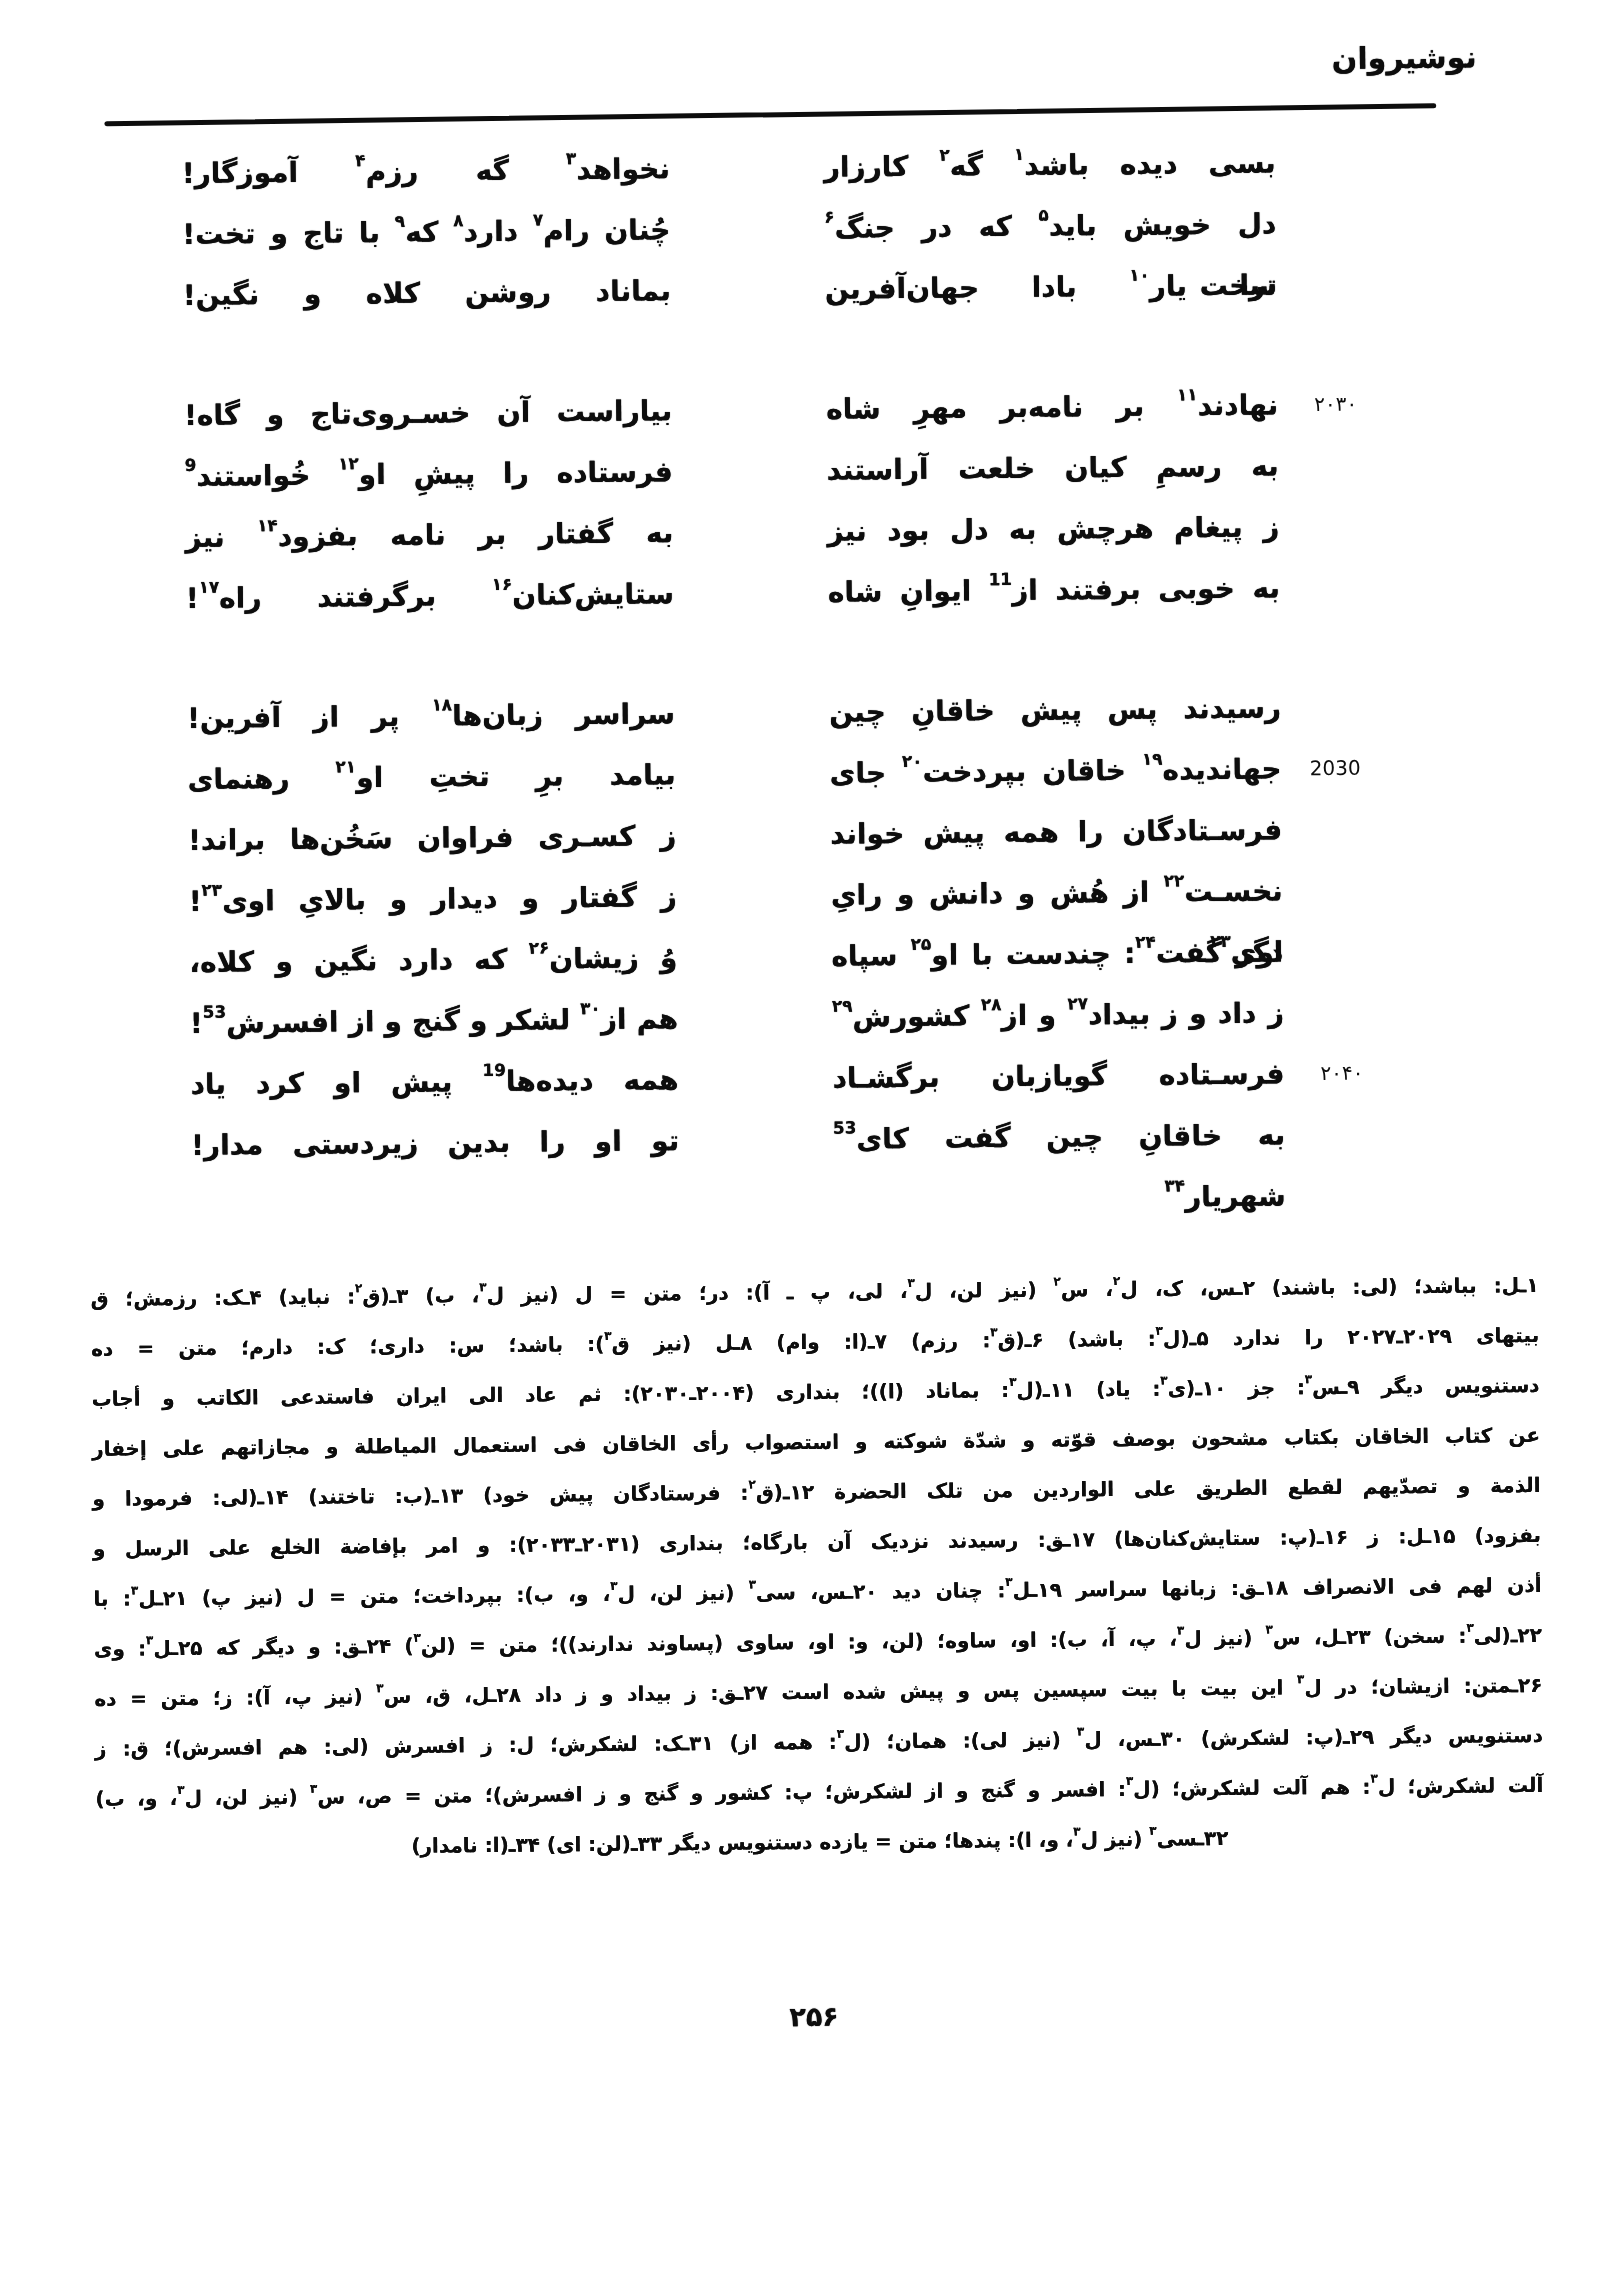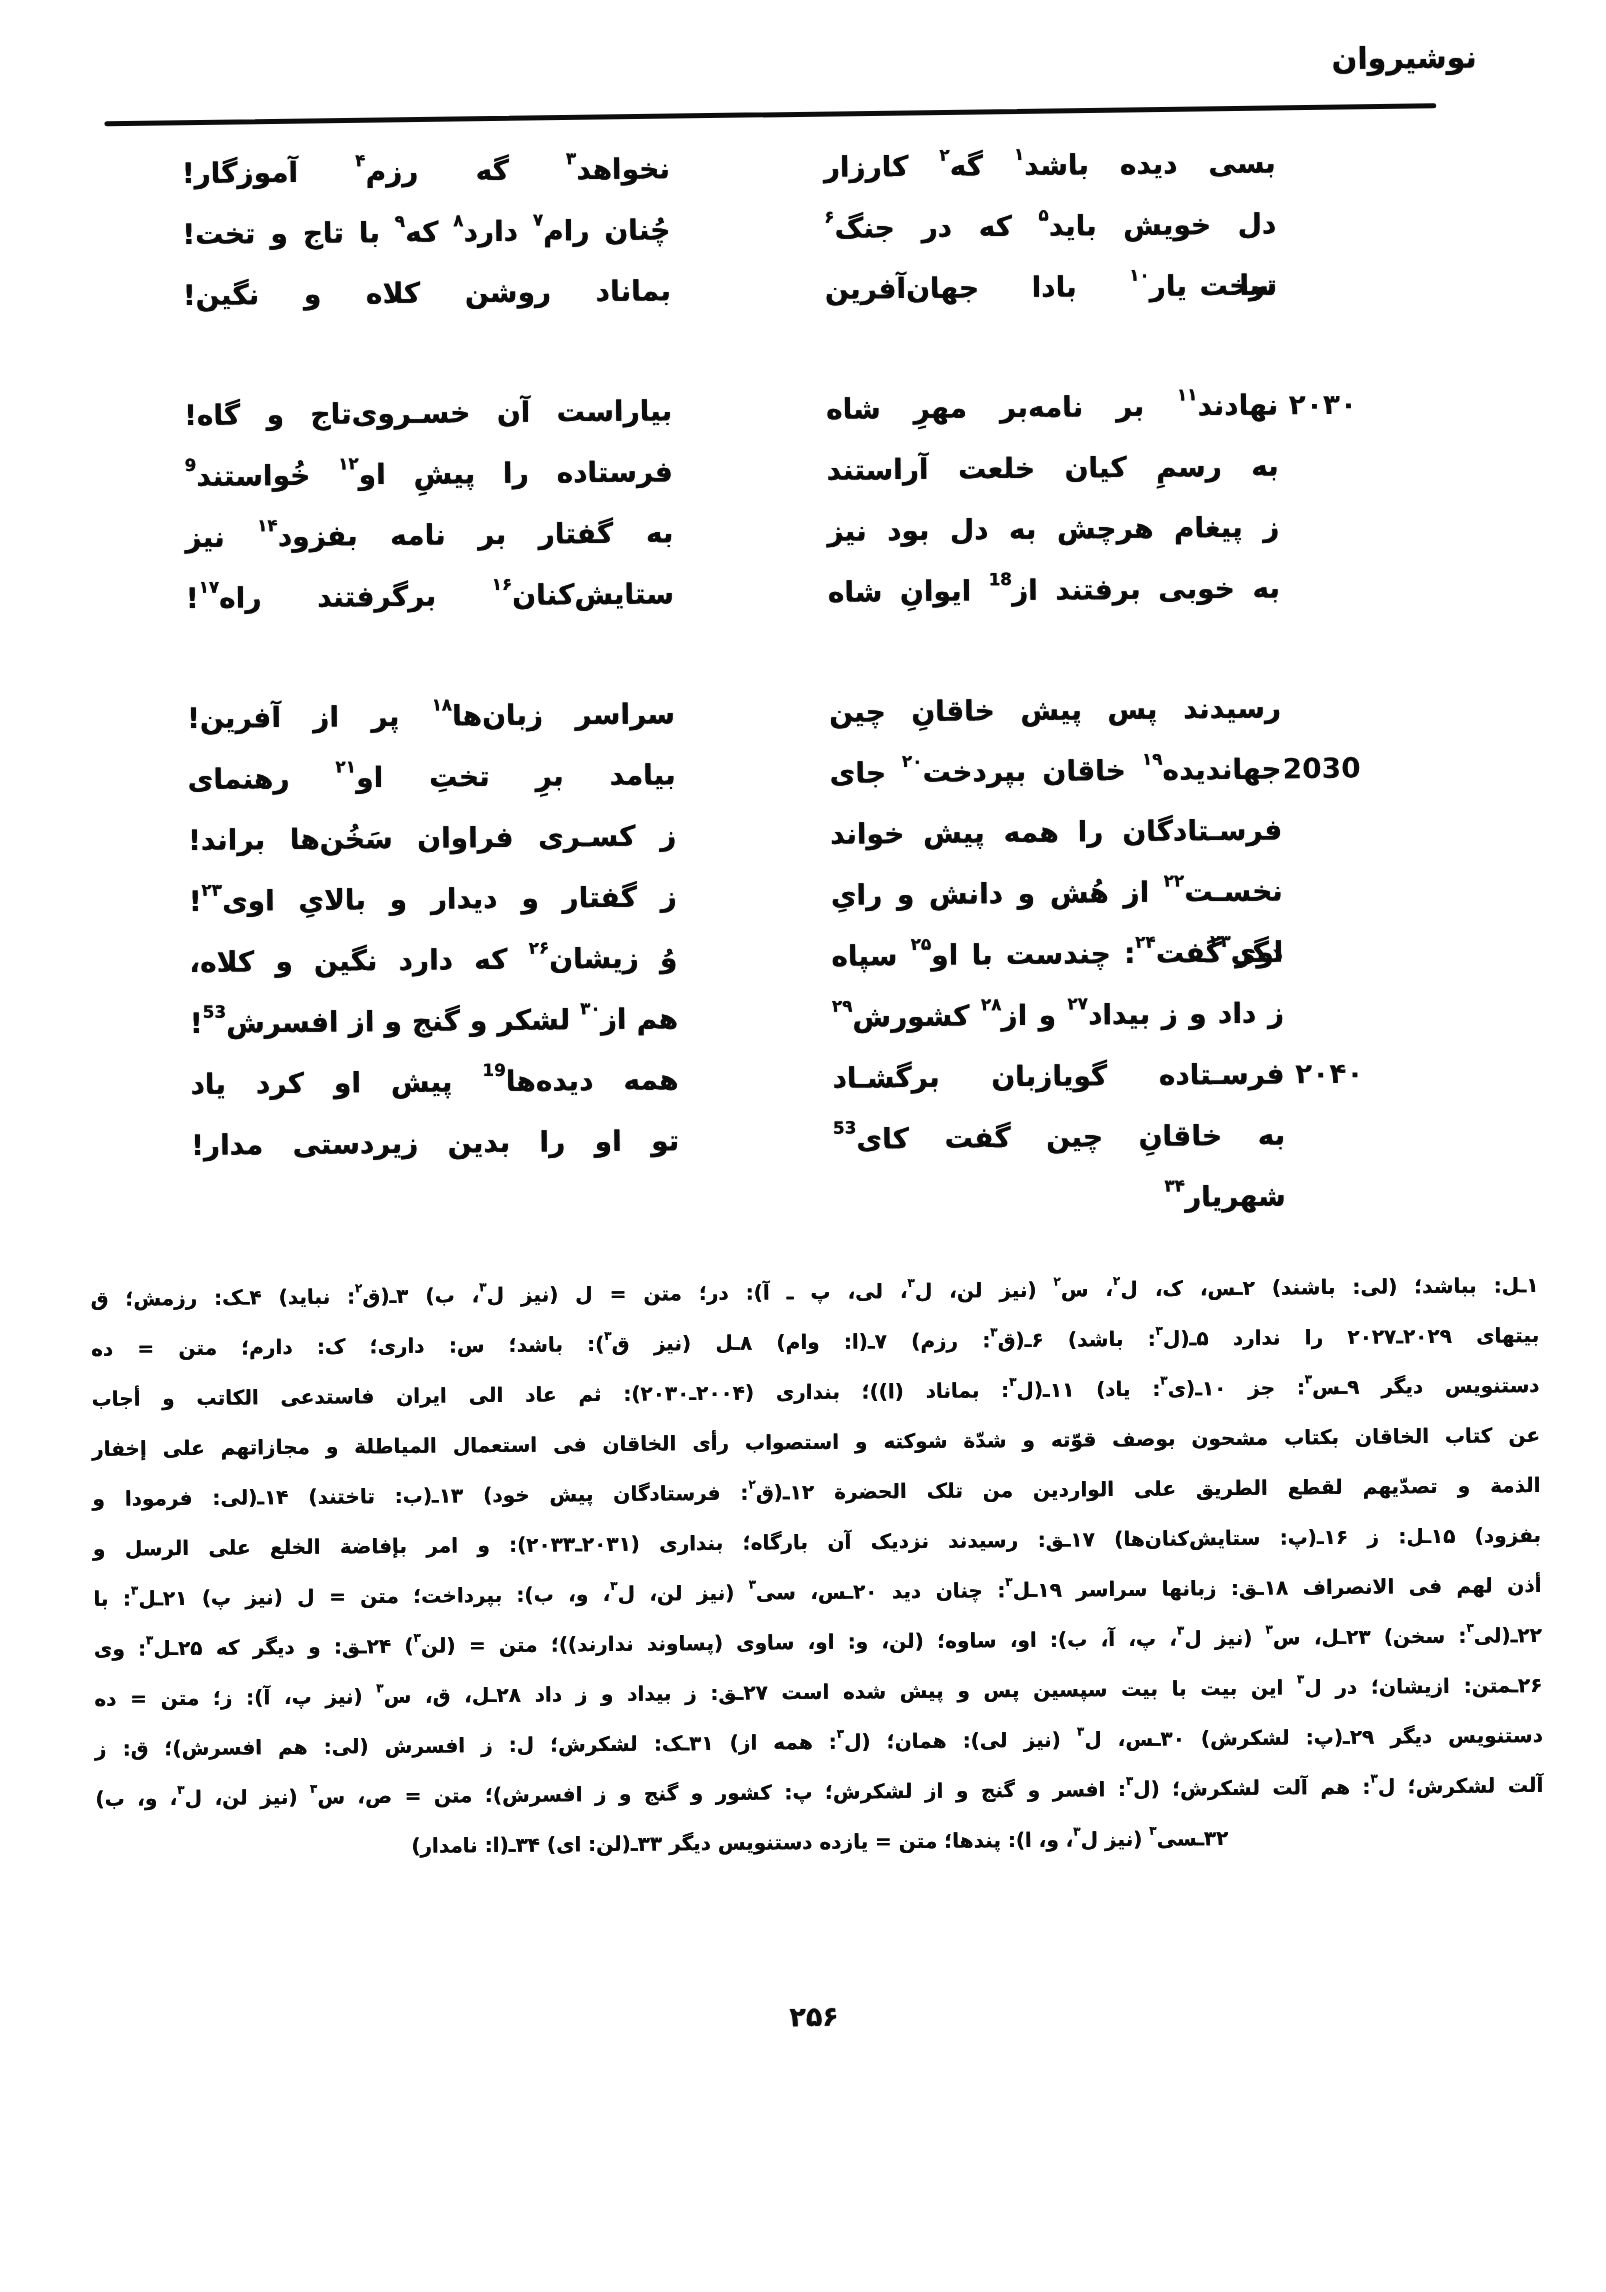--- a/index.html
+++ b/index.html
@@ -28,21 +28,21 @@
     width:1332px;height:4.8px;background:#0d0d0d;
     border-radius:2.9px;
     transform:rotate(-0.22deg);
   }
   
   .poem{position:absolute;top:137px;right:245px;width:1173px;direction:rtl;}
   .stanza{margin-bottom:59px;}
   .row{display:flex;direction:rtl;height:61px;}
   .vnum{
     width:79px;flex:0 0 79px;
-    font-size:28px;font-weight:bold;line-height:61px;
+    font-size:20px;font-weight:normal;line-height:61px;
     text-align:right;white-space:nowrap;
   }
   .hem{
     font-size:28px;font-weight:bold;line-height:61px;
     text-align:justify;text-align-last:justify;text-justify:inter-word;
     text-shadow:0 0 0.8px #0d0d0d;
   }
   .hem-r{width:452px;flex:0 0 452px;}
   .hem-l{width:488px;flex:0 0 488px;margin-right:154px;}
   .hem sup,.fn-line sup{
@@ -108,21 +108,21 @@
         <span class="hem hem-r">به رسمِ کیان خلعت آراستند</span>
         <span class="hem hem-l">فرستاده را پیشِ او<sup>۱۲</sup> خُواستند<sup>9</sup></span>
       </div>
       <div class="row">
         <span class="vnum"></span>
         <span class="hem hem-r">ز پیغام هرچش به دل بود نیز</span>
         <span class="hem hem-l">به گفتار بر نامه بفزود<sup>۱۴</sup> نیز</span>
       </div>
       <div class="row">
         <span class="vnum"></span>
-        <span class="hem hem-r">به خوبی برفتند از<sup>18</sup> ایوانِ شاه</span>
+        <span class="hem hem-r">به خوبی برفتند از<sup>11</sup> ایوانِ شاه</span>
         <span class="hem hem-l">ستایش‌کنان<sup>۱۶</sup> برگرفتند راه<sup>۱۷</sup>!</span>
       </div>
     </div>
 
     <div class="stanza">
       <div class="row">
         <span class="vnum"></span>
         <span class="hem hem-r">رسیدند پس پیش خاقانِ چین</span>
         <span class="hem hem-l">سراسر زبان‌ها<sup>۱۸</sup> پر از آفرین!</span>
       </div>

